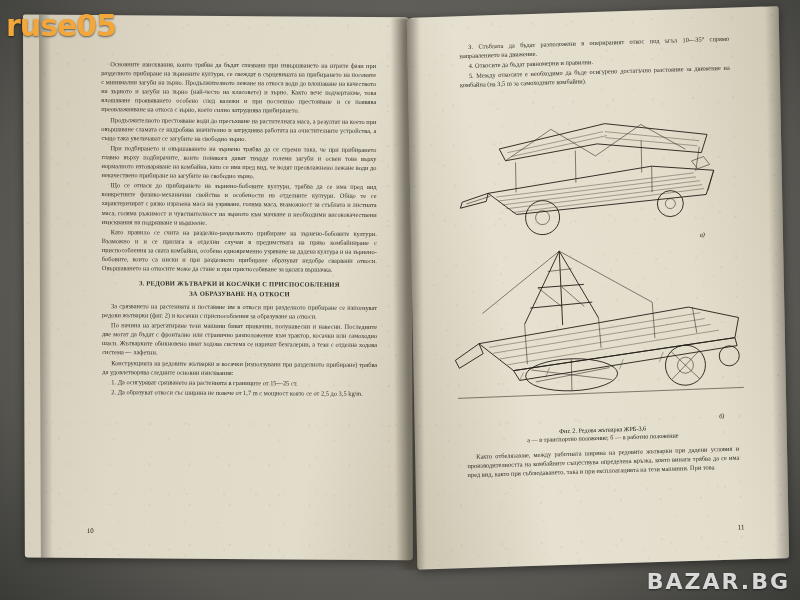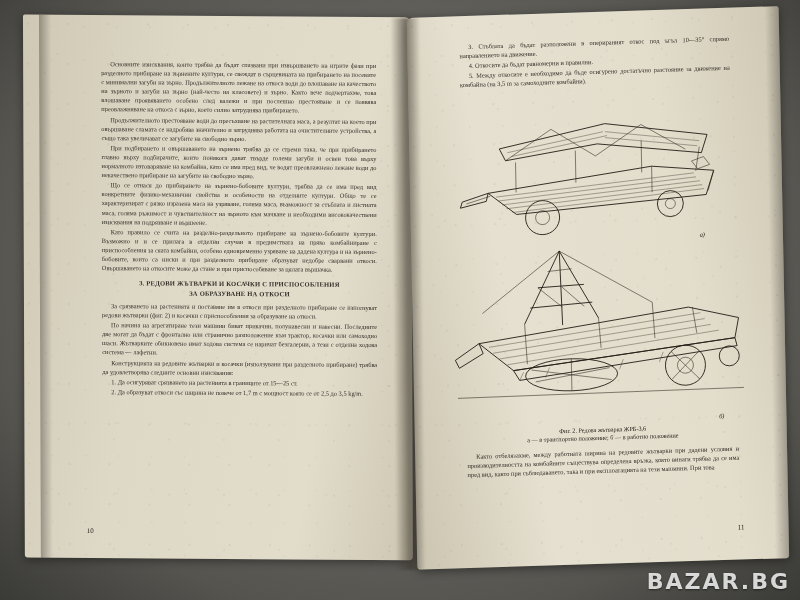--- a/index.html
+++ b/index.html
@@ -162,20 +162,21 @@
       radial-gradient(circle at 84% 36%, rgba(120,110,85,.08) 0 1px, transparent 1px);
     background-size: 40px 40px, 55px 55px, 70px 70px, 33px 33px;
     pointer-events: none;
   }
 </style>
 </head>
 <body>
 
 <div class="scene">
 
+  <div class="watermark-tl">ruse05</div>
 
   <div class="book">
 
     <div class="page page-left">
       <div class="speckle"></div>
       <div class="edge-shadow-l"></div>
 
       <div class="col txt" style="left:78px; top:44px; width:275px;">
         <p>Основните изисквания, които трябва да бъдат спазвани при извършването на игрите фази при разделното прибиране на зърнените култури, се свеждат в сърцевината на прибирането на посевите с минимални загуби на зърно. Продължителното лежане на откоса води до влошаване на качеството на зърното и загуби на зърно (най-често на класовете) и зърно. Както вече подчертахме, това влошаване проявяването особено след валежи и при послешно престояване и се появява преовлажняване на откоса с зърно, което силно затруднява прибирането.</p>
         <p>Продължителното престояване води до пресъхване на растителната маса, а резултат на което при овършаване сламата се надробява значително и затруднява работата на очистителните устройства, а също така увеличават се загубите на свободно зърно.</p>

